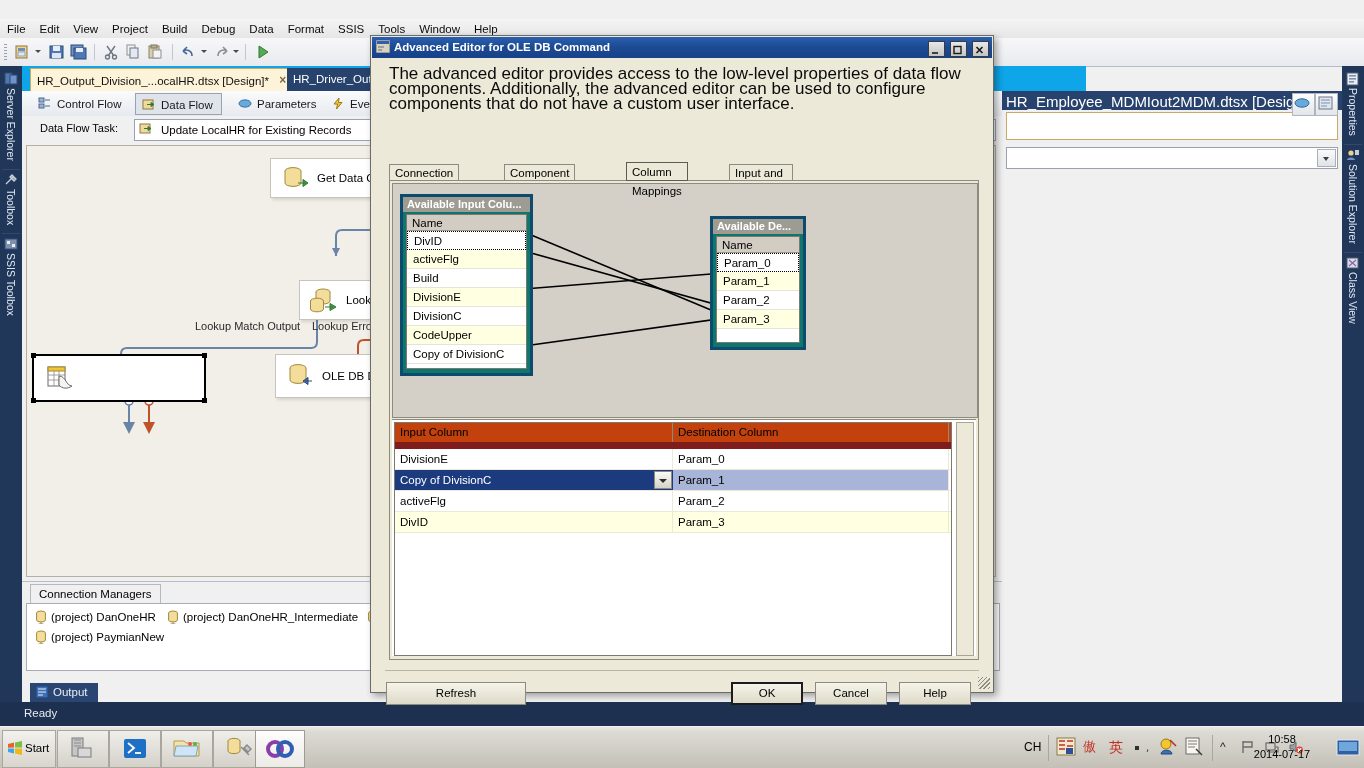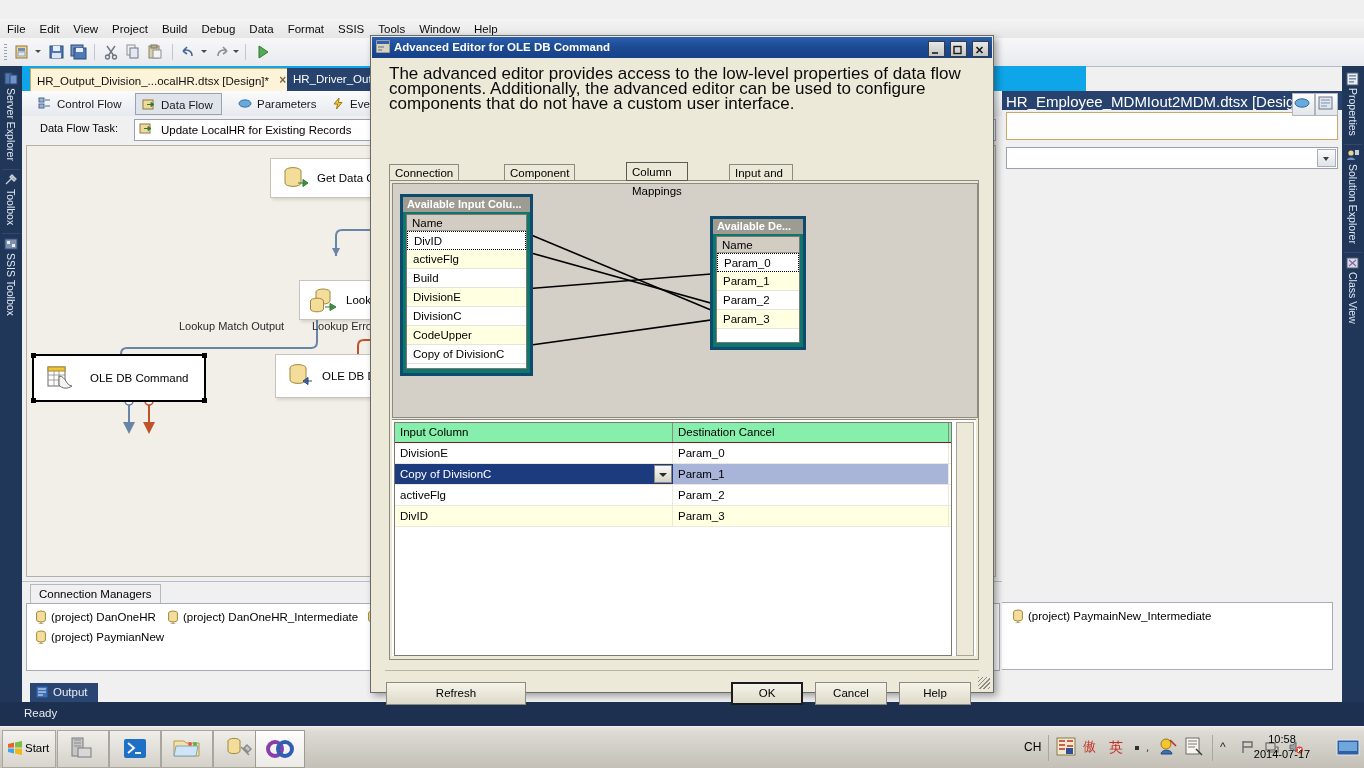--- a/index.html
+++ b/index.html
@@ -138,21 +138,21 @@
   .lbox-cap{position:absolute;left:0;top:0;right:0;height:15px;background:#9e9b93;color:#fff;font-weight:bold;font-size:11px;line-height:15px;padding-left:4px;box-sizing:border-box;overflow:hidden;white-space:nowrap;}
   .lbox-inner{position:absolute;left:3px;top:17px;right:3px;bottom:4px;background:#fff;border:1px solid #7b7970;overflow:hidden;}
   .lhdr{height:16px;background:#d2ccc2;border-bottom:1px solid #9b968c;font-size:11.5px;line-height:16px;padding-left:5px;box-sizing:border-box;}
   .lrow{height:19px;font-size:11.5px;line-height:19px;padding-left:6px;box-sizing:border-box;white-space:nowrap;border-bottom:1px solid #e6e3d8;}
   .lrow.alt{background:#ffffe1;}
   .lrow.focus{border:1px dotted #000;}
   svg.maplines{position:absolute;left:0;top:0;width:584px;height:233px;pointer-events:none;}
 
   .grid{position:absolute;left:2px;top:238px;width:584px;height:236px;background:#fff;border-top:1px solid #8d8b80;}
   .gwrap{position:absolute;left:2px;top:2px;width:556px;height:232px;background:#fff;border:1px solid #7b7970;}
-  .ghdr{display:flex;height:19px;background:#86efac;border-bottom:1px solid #7f1d1d;}
+  .ghdr{display:flex;height:19px;background:#c2410c;border-bottom:7px solid #7f1d1d;}
   .gh{font-size:11.5px;line-height:19px;padding-left:5px;box-sizing:border-box;border-right:1px solid #8d8b80;white-space:nowrap;}
   .grow{display:flex;height:20px;border-bottom:1px solid #ece9d8;}
   .gc{font-size:11.5px;line-height:20px;padding-left:5px;box-sizing:border-box;border-right:1px solid #ece9d8;white-space:nowrap;overflow:hidden;}
   .grow.alt{background:#ffffe1;}
   .grow.sel .gc.c1{background:#1c3a7e;color:#fff;position:relative;border-right:none;}
   .grow.sel .gc.c2{background:#a8b4d8;color:#000;}
   .ddarrow{position:absolute;right:1px;top:1px;width:16px;height:16px;background:linear-gradient(to bottom,#fafaf8,#d6d2c8);border:1px solid #8d8b80;}
   .ddarrow:after{content:"";position:absolute;left:4px;top:7px;border-left:4px solid transparent;border-right:4px solid transparent;border-top:4px solid #2b2b2b;}
   .vscroll{position:absolute;right:2px;top:2px;width:16px;height:232px;background:#ece9d8;border:1px solid #a8a498;}
 
@@ -411,39 +411,38 @@
 
       <div class="node selected" style="left:5px;top:208px;width:170px;height:44px">
         <span style="position:absolute;left:12px;top:8px">
           <svg width="30" height="28" viewBox="0 0 30 28">
               <rect x="2" y="3" width="17" height="19" fill="#fff" stroke="#6b6b6b"></rect>
               <rect x="2" y="3" width="17" height="4" fill="#f2c531" stroke="#a08a3d"></rect>
               <path d="M2 11 H19 M2 16 H19 M8 7 V22 M13 7 V22" stroke="#8b8b8b" stroke-width=".8"></path>
               <path d="M13 12 C20 12 20 22 26 22 C22 25 16 25 13 21 Z" fill="#f5f5f0" stroke="#6b6b6b"></path>
             </svg>
         </span>
-        <span class="nlabel" style="left:56px">OLE DB Command</span>
         <span class="handle" style="left:-3px;top:-3px"></span>
         <span class="handle" style="right:-3px;top:-3px"></span>
         <span class="handle" style="left:-3px;bottom:-3px"></span>
         <span class="handle" style="right:-3px;bottom:-3px"></span>
       </div>
 
       <div class="node" style="left:248px;top:208px;width:128px;height:42px">
         <span style="position:absolute;left:10px;top:8px">
           <svg width="30" height="26" viewBox="0 0 30 26">
               <ellipse cx="12" cy="5" rx="8" ry="3.4" fill="#f4dd9a" stroke="#a08a3d"></ellipse>
               <path d="M4 5 L4 17 A8 3.4 0 0 0 20 17 L20 5" fill="#f4dd9a" stroke="#a08a3d"></path>
               <path d="M26 18 L19 18 M22 14.5 L17 18 L22 21.5 Z" fill="#4a73b5" stroke="#2d4a73"></path>
             </svg>
         </span>
         <span class="nlabel">OLE DB Destination</span>
       </div>
 
-      <div class="flowlabel" style="left:152px;top:174px">Lookup Match Output</div>
+      <div class="flowlabel" style="left:168px;top:174px">Lookup Match Output</div>
       <div class="flowlabel" style="left:285px;top:174px">Lookup Error Output</div>
     </div>
   </div>
 
   <div class="zoomwrap">
     <div class="zoomlabel">100%</div>
     <div class="zoomtrack"></div>
     <div class="zoomticks"></div>
     <div class="zoomthumb"></div>
     <div class="zoombtn">
@@ -513,33 +512,20 @@
           <svg width="12" height="14" viewBox="0 0 12 14">
               <ellipse cx="6" cy="3" rx="4.4" ry="2" fill="#f4dd9a" stroke="#a08a3d"></ellipse>
               <path d="M1.6 3 L1.6 10 A4.4 2 0 0 0 10.4 10 L10.4 3" fill="#f4dd9a" stroke="#a08a3d"></path>
               <path d="M6 12 L6 14 M3.5 14 H8.5" stroke="#a08a3d"></path>
             </svg>
         </span><span>(project) PaymianNew</span>
       </div>
     </div>
   </div>
 
-  <div id="connmgr-right">
-    <div class="cmbody-r">
-      <div class="cmitem" style="left:10px;top:6px">
-        <span class="dbico">
-          <svg width="12" height="14" viewBox="0 0 12 14">
-              <ellipse cx="6" cy="3" rx="4.4" ry="2" fill="#f4dd9a" stroke="#a08a3d"></ellipse>
-              <path d="M1.6 3 L1.6 10 A4.4 2 0 0 0 10.4 10 L10.4 3" fill="#f4dd9a" stroke="#a08a3d"></path>
-              <path d="M6 12 L6 14 M3.5 14 H8.5" stroke="#a08a3d"></path>
-            </svg>
-        </span><span>(project) PaymainNew_Intermediate</span>
-      </div>
-    </div>
-  </div>
 
   <div id="outputtab">
     <span style="display:inline-block;vertical-align:-2px;margin-right:5px">
       <svg width="12" height="12" viewBox="0 0 12 12">
           <rect x="0" y="0" width="12" height="12" fill="#3b6fb5" stroke="#1e3e70"></rect>
           <path d="M2 3 H10 M2 6 H10 M2 9 H7" stroke="#e8eef7"></path>
         </svg>
     </span><span>Output</span>
   </div>
 </div>
@@ -755,21 +741,21 @@
           <div class="lrow">Param_2</div>
           <div class="lrow alt">Param_3</div>
         </div>
       </div>
     </div>
 
     <div class="grid">
       <div class="gwrap">
         <div class="ghdr">
           <div class="gh" style="width:278px">Input Column</div>
-          <div class="gh" style="width:276px">Destination Cancel</div>
+          <div class="gh" style="width:276px">Destination Column</div>
         </div>
         <div class="grow">
           <div class="gc c1" style="width:278px">DivisionE</div>
           <div class="gc c2" style="width:276px">Param_0</div>
         </div>
         <div class="grow sel">
           <div class="gc c1" style="width:278px">
             <span>Copy of DivisionC</span>
             <span class="ddarrow"></span>
           </div>

